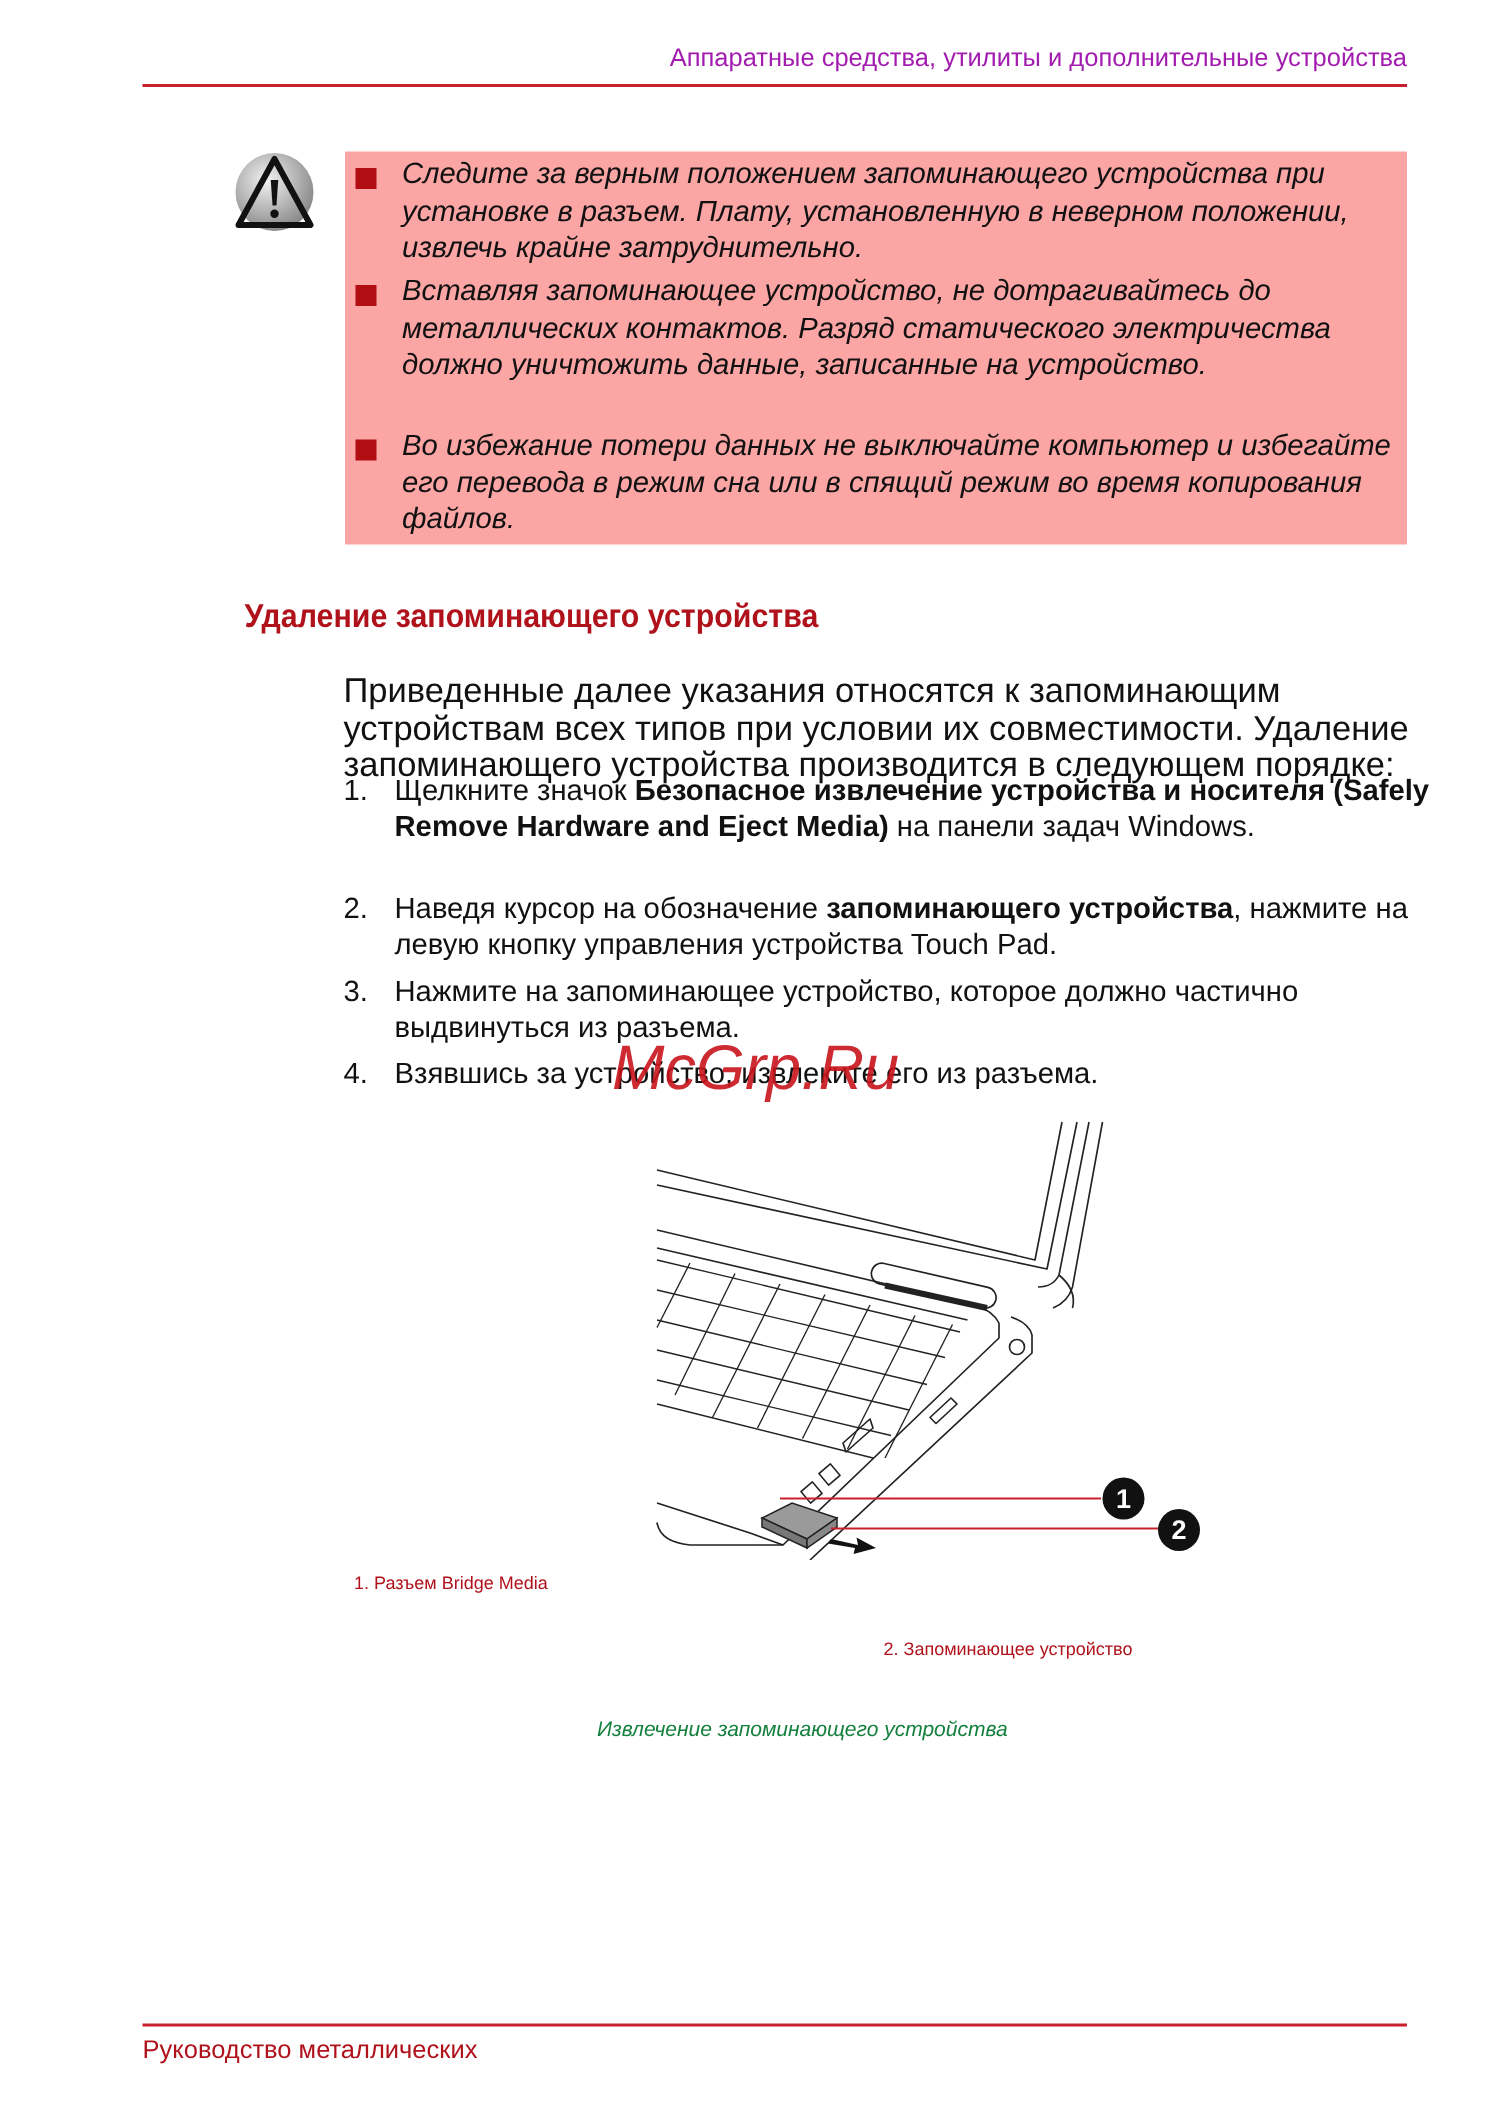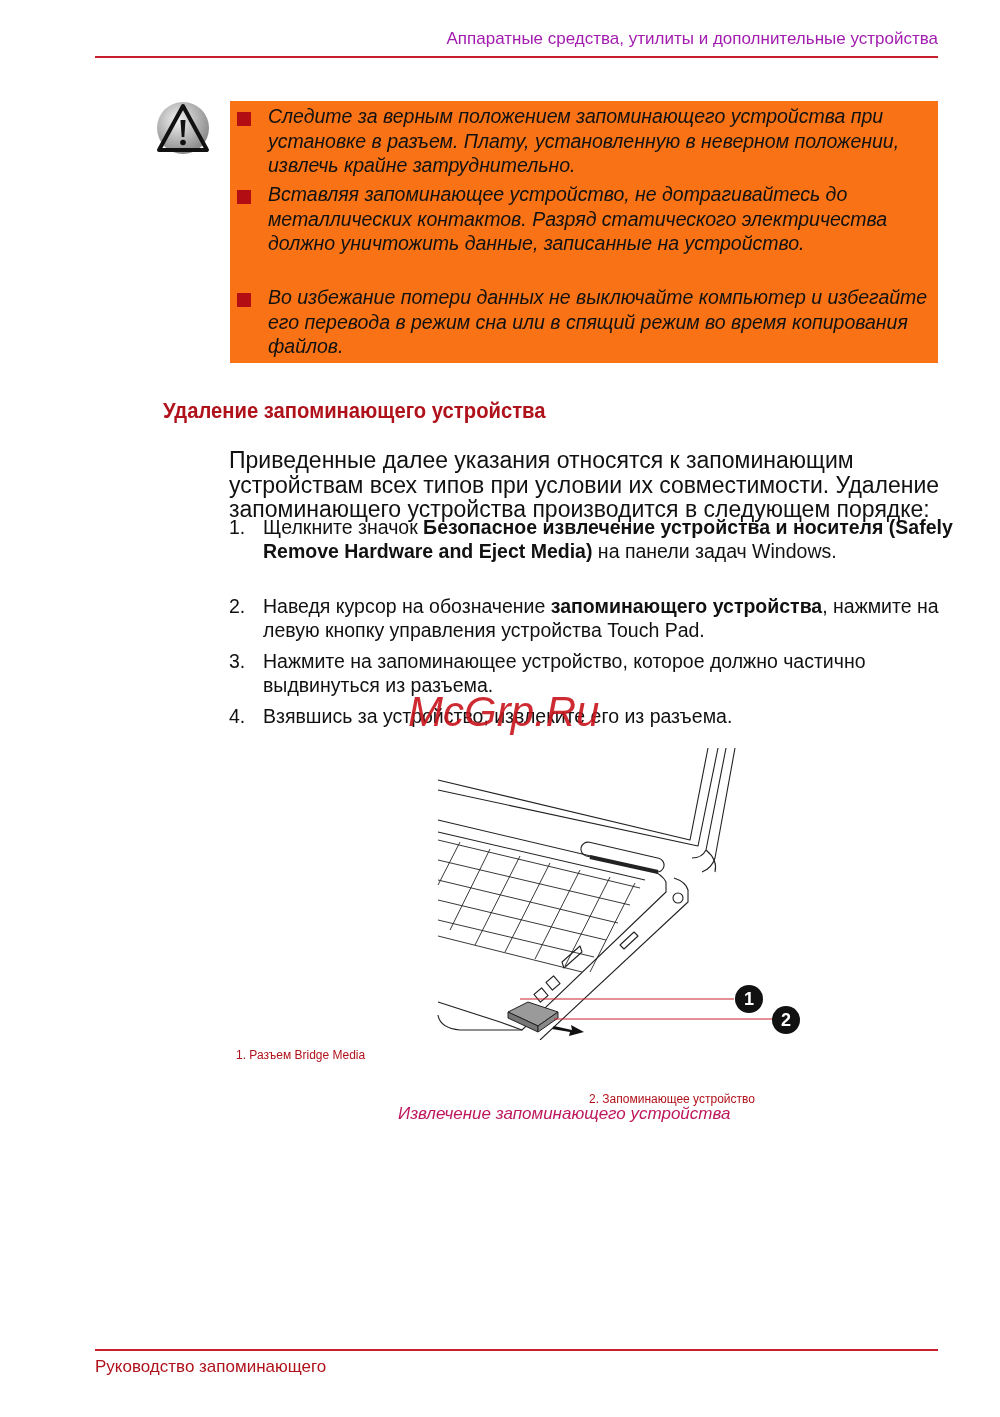--- a/index.html
+++ b/index.html
@@ -6,21 +6,21 @@
   body { width: 1000px; height: 1417px; position: relative; overflow: hidden;
          font-family: "Liberation Sans", sans-serif; color: #1a1a1a; }
   .abs { position: absolute; }
 
   
   .hdr-title { right: 62px; top: 29px; font-size: 17px; color: #a21caf; white-space: nowrap; }
   .hdr-rule { left: 95px; width: 843px; top: 56px; height: 2px; background: #c8202c; }
 
   
   .warn-icon { left: 155px; top: 100px; width: 56px; height: 56px; }
-  .warn-box { left: 230px; top: 101px; width: 708px; height: 262px; background: #f97316; }
+  .warn-box { left: 230px; top: 101px; width: 708px; height: 262px; background: #fca5a5; }
   .warn-item { position: absolute; left: 0; width: 700px; }
   .warn-bullet { position: absolute; left: 7px; width: 14px; height: 14px; background: #b10d12; top: 8px; }
   .warn-text { position: absolute; left: 38px; width: 660px; font-style: italic; font-size: 19.5px;
                line-height: 24.5px; color: #111; }
 
   
   .sec-title { left: 163px; top: 398px; font-size: 22px; font-weight: bold; color: #b0121b;
                transform: scaleX(0.92); transform-origin: left top; white-space: nowrap; }
   .intro { left: 229px; top: 448px; width: 720px; font-size: 23px; line-height: 24.5px; color: #111; }
 
@@ -31,21 +31,21 @@
 
   
   .watermark { left: 408px; top: 688px; font-size: 42px; font-style: italic; color: #c8141c;
                opacity: 0.9; letter-spacing: 0px; white-space: nowrap; }
 
   
   .figure { left: 430px; top: 740px; width: 400px; height: 300px; }
   .callout { position: absolute; width: 28px; height: 28px; border-radius: 50%; background: #111;
              color: #fff; font-weight: bold; font-size: 18px; text-align: center; line-height: 28px; }
   .fig-label { font-size: 12px; color: #b0121b; white-space: nowrap; }
-  .fig-caption { left: 398px; top: 1104px; font-size: 17px; font-style: italic; color: #be185d; white-space: nowrap; }
+  .fig-caption { left: 398px; top: 1144px; font-size: 14px; font-style: italic; color: #15803d; white-space: nowrap; }
 
   
   .ftr-rule { left: 95px; width: 843px; top: 1349px; height: 2px; background: #c8202c; }
   .ftr-left { left: 95px; top: 1357px; font-size: 17px; color: #b0121b; }
   .ftr-right { right: 62px; top: 1422px; font-size: 12px; color: #b0121b; }
 </style>
 </head>
 <body>
 
 <div class="abs hdr-title">Аппаратные средства, утилиты и дополнительные устройства</div>
@@ -158,14 +158,14 @@
 <div class="abs callout" style="left:735px; top:985px;">1</div>
 <div class="abs callout" style="left:772px; top:1006px;">2</div>
 
 <div class="abs fig-label" style="left:236px; top:1048px;">1. Разъем Bridge Media</div>
 <div class="abs fig-label" style="left:589px; top:1092px;">2. Запоминающее устройство</div>
 <div class="abs fig-caption">Извлечение запоминающего устройства</div>
 
 <div class="abs watermark">McGrp.Ru</div>
 
 <div class="abs ftr-rule"></div>
-<div class="abs ftr-left">Руководство запоминающего</div>
+<div class="abs ftr-left">Руководство металлических</div>
 <div class="abs ftr-right">3-20</div>
 
 </body></html>

